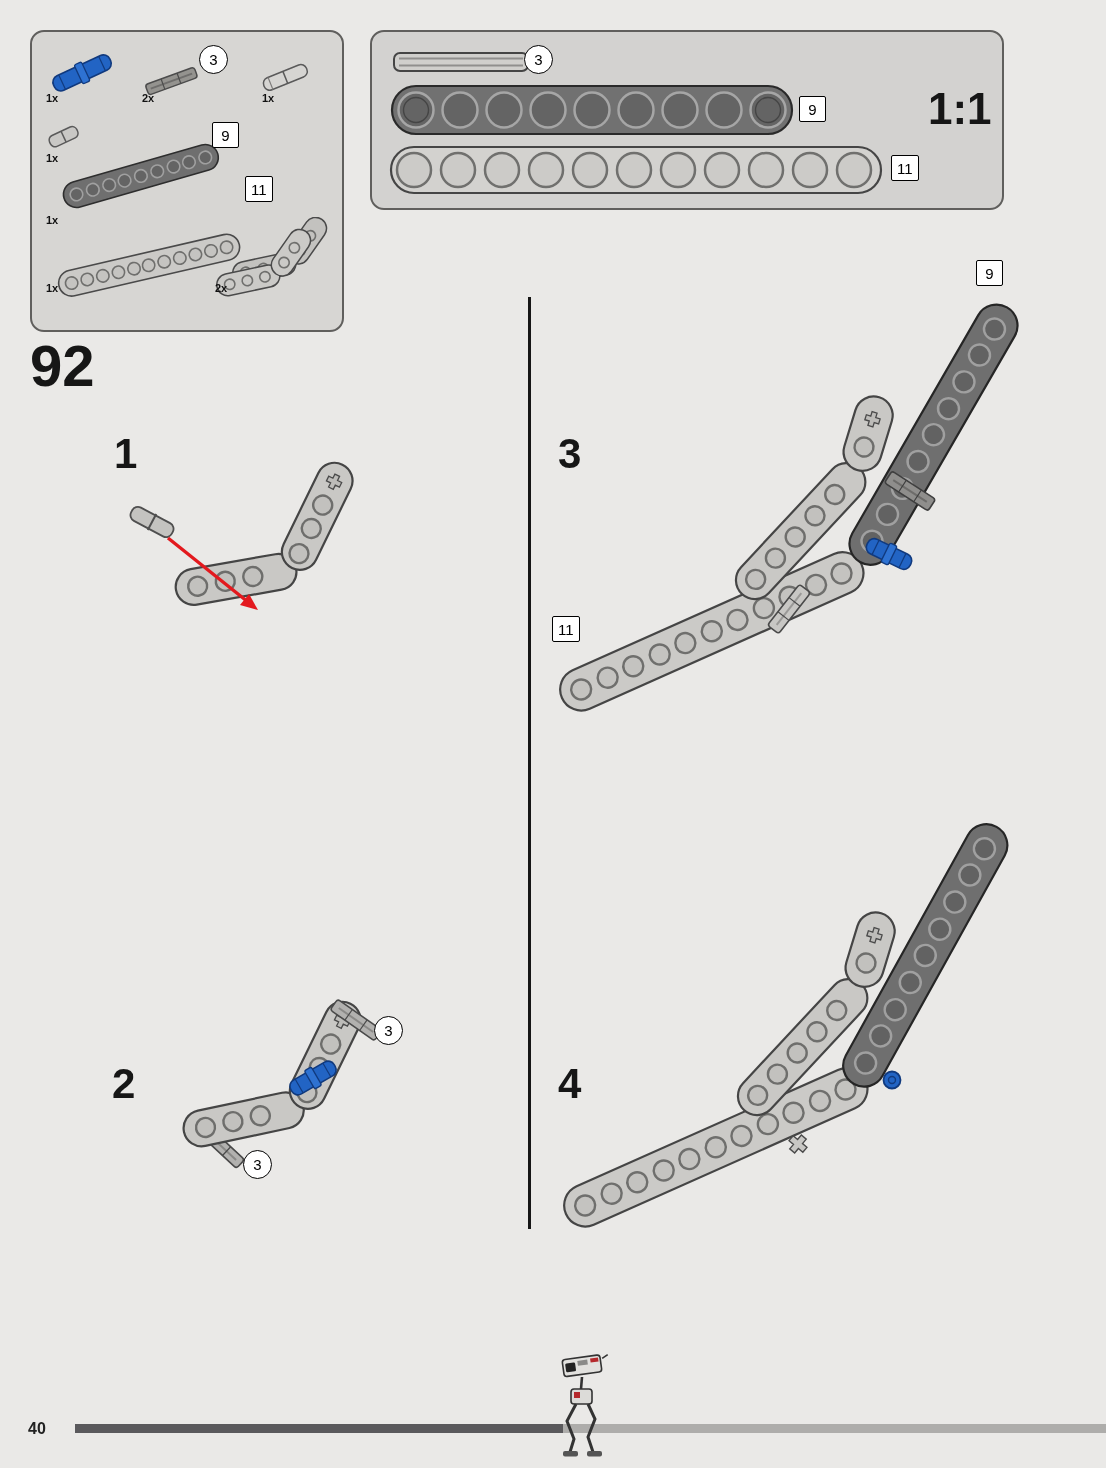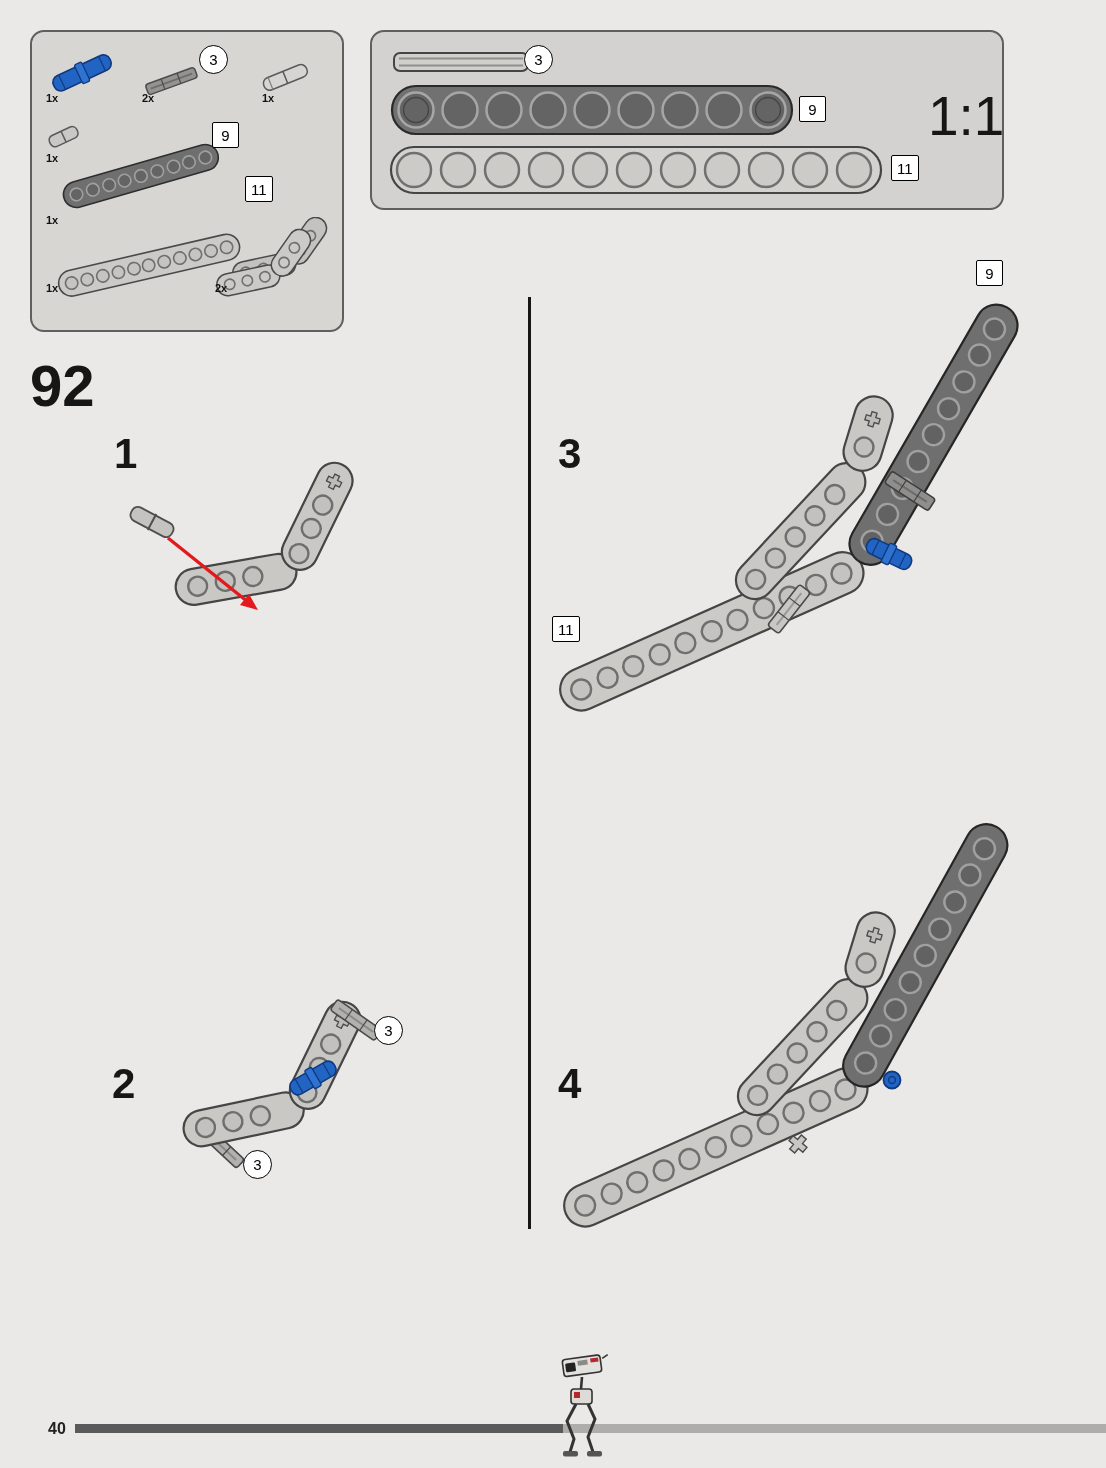--- a/index.html
+++ b/index.html
@@ -14,21 +14,21 @@
   .callout-circle{
     width:27px;height:27px;border-radius:50%;background:#fff;border:1.6px solid #000;
     display:flex;align-items:center;justify-content:center;font-size:15px;color:#000;
   }
   .callout-box{
     min-width:27px;height:26px;background:#fff;border:1.6px solid #000;border-radius:2px;
     display:flex;align-items:center;justify-content:center;font-size:15px;color:#000;padding:0 5px;box-sizing:border-box;
   }
   .big-step{font-size:58px;font-weight:bold;color:#161616;}
   .step-num{font-size:42px;font-weight:600;color:#161616;}
-  .scale-label{font-size:55px;font-weight:normal;color:#161616;}
+  .scale-label{font-size:44px;font-weight:bold;color:#161616;}
   .page-num{font-size:16px;font-weight:bold;color:#222;}
   .divider{background:#161616;}
   .bar-dark{background:#5a595c;height:9px;}
   .bar-light{background:#aeadab;height:9px;}
 </style>
 </head>
 <body>
 
 <div class="abs panel" style="left:30px;top:30px;width:310px;height:298px;">
 
@@ -188,21 +188,21 @@
     <circle cx="334" cy="26" r="17" fill="#cccbc8" stroke="#70706e" stroke-width="2.5"></circle>
     <circle cx="378" cy="26" r="17" fill="#cccbc8" stroke="#70706e" stroke-width="2.5"></circle>
     <circle cx="422" cy="26" r="17" fill="#cccbc8" stroke="#70706e" stroke-width="2.5"></circle>
     <circle cx="466" cy="26" r="17" fill="#cccbc8" stroke="#70706e" stroke-width="2.5"></circle>
   </svg>
   <div class="abs callout-box" style="left:519px;top:123px;">
     <span>11</span>
   </div>
 </div>
 
-<div class="abs big-step" style="left:30px;top:352px;">92</div>
+<div class="abs big-step" style="left:30px;top:332px;">92</div>
 
 <div class="abs step-num" style="left:114px;top:430px;">1</div>
 <svg class="abs" style="left:108px;top:438px;" width="270" height="215">
 
   <g>
     <g transform="translate(68,152) rotate(-10)">
       <rect x="0" y="-18" width="122" height="36" rx="18" fill="#c9c8c5" stroke="#454545" stroke-width="2.2"></rect>
       <circle cx="22" cy="0" r="9.5" fill="#c2c1be" stroke="#6e6e6c" stroke-width="2.4"></circle>
       <circle cx="50" cy="0" r="9.5" fill="#c2c1be" stroke="#6e6e6c" stroke-width="2.4"></circle>
       <circle cx="78" cy="0" r="9.5" fill="#c2c1be" stroke="#6e6e6c" stroke-width="2.4"></circle>
@@ -409,21 +409,21 @@
     <circle cx="239" cy="0" r="10.5" fill="#626262" stroke="#a0a0a0" stroke-width="2.4"></circle>
     <circle cx="269" cy="0" r="10.5" fill="#626262" stroke="#a0a0a0" stroke-width="2.4"></circle>
   </g>
 
   <g>
     <circle cx="340" cy="268" r="8.5" fill="#2264c4" stroke="#113a7e" stroke-width="1.8"></circle>
     <circle cx="340" cy="268" r="3.5" fill="none" stroke="#113a7e" stroke-width="1.4"></circle>
   </g>
 </svg>
 
-<span class="abs page-num" style="left:28px;top:1420px;margin-left:20px;">40</span>
+<span class="abs page-num" style="left:28px;top:1420px;">40</span>
 <div class="abs" style="left:75px;top:1424px;width:1031px;height:9px;display:flex;">
   <div class="bar-dark" style="width:488px;"></div>
   <div class="bar-light" style="width:543px;"></div>
 </div>
 <svg class="abs" style="left:550px;top:1352px;z-index:5;" width="75" height="112">
 
   <g transform="translate(12,8) rotate(-8)">
     <rect x="0" y="0" width="38" height="17" rx="3" fill="#e2e1de" stroke="#333" stroke-width="1.6"></rect>
     <rect x="2.5" y="4" width="10" height="9" rx="1.5" fill="#222"></rect>
     <rect x="15" y="3" width="10" height="5" fill="#8a8a88"></rect>

